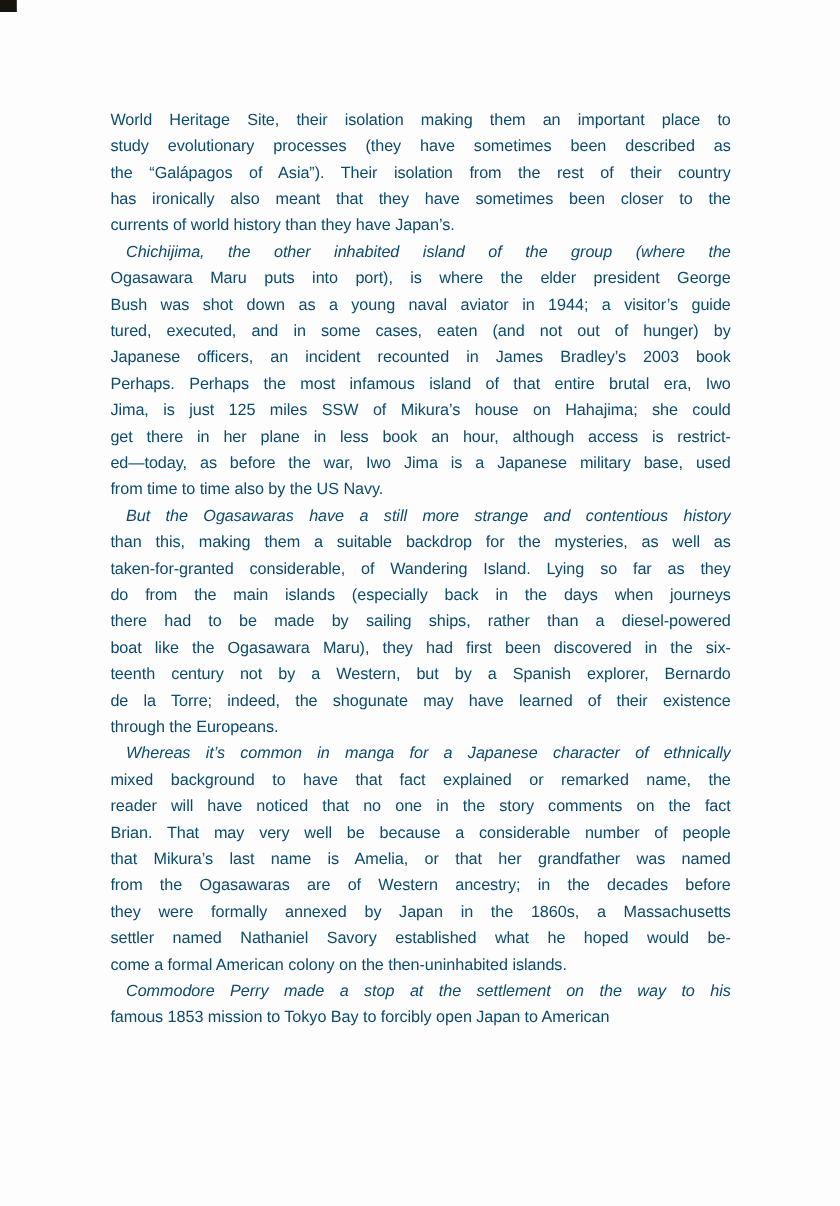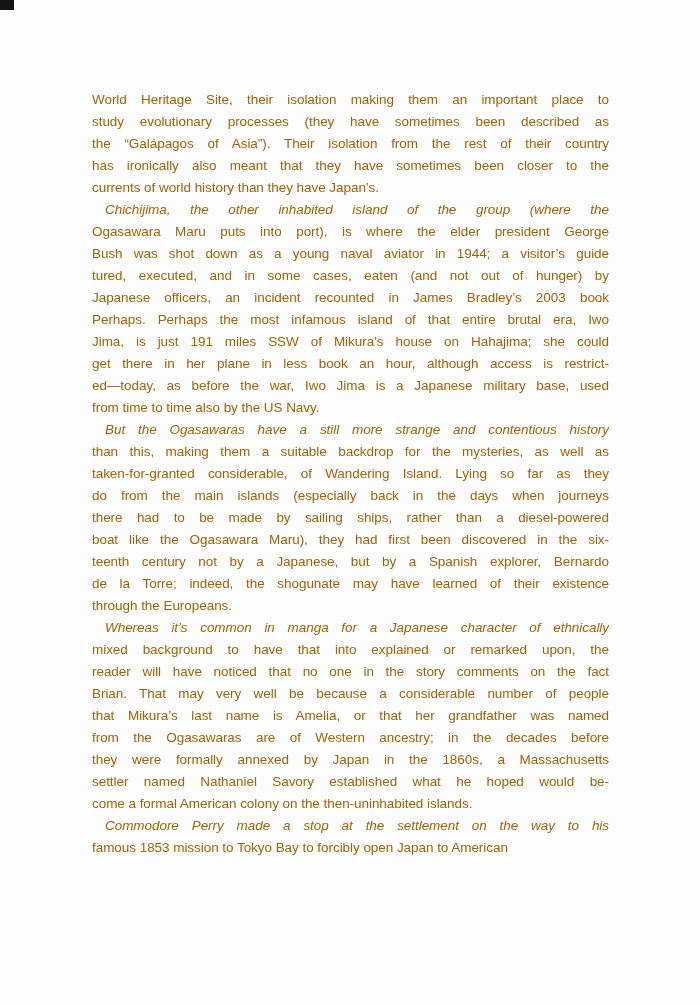--- a/index.html
+++ b/index.html
@@ -39,54 +39,54 @@
   }
   .line.last { text-align-last: left; }
   .line.indent { padding-left: 13px; font-style: italic; }
   .italic { }
 </style>
 </head>
 <body>
 
 <div class="page" style="background: rgb(253, 253, 253);">
   <div class="corner-mark" style="background: rgb(23, 19, 15);"></div>
-  <div class="page-text" style="color: #a16207;">
+  <div class="page-text" style="color: #0c4a6e;">
       <div class="paragraph">
         <div class="line"><span>World Heritage Site, their isolation making them an important place to</span></div>
         <div class="line"><span>study evolutionary processes (they have sometimes been described as</span></div>
         <div class="line"><span>the “Galápagos of Asia”). Their isolation from the rest of their country</span></div>
         <div class="line"><span>has ironically also meant that they have sometimes been closer to the</span></div>
         <div class="line last"><span>currents of world history than they have Japan’s.</span></div>
       </div>
       <div class="paragraph">
         <div class="line indent"><span>Chichijima, the other inhabited island of the group (where the</span></div>
         <div class="line"><span class="italic">Ogasawara Maru</span><span> puts into port), is where the elder president George</span></div>
         <div class="line"><span>Bush was shot down as a young naval aviator in 1944; a visitor’s guide</span></div>
         <div class="line"><span>tured, executed, and in some cases, eaten (and not out of hunger) by</span></div>
         <div class="line"><span>Japanese officers, an incident recounted in James Bradley’s 2003 book</span></div>
         <div class="line"><span class="italic">Perhaps.</span><span> Perhaps the most infamous island of that entire brutal era, Iwo</span></div>
-        <div class="line"><span>Jima, is just 191 miles SSW of Mikura’s house on Hahajima; she could</span></div>
+        <div class="line"><span>Jima, is just 125 miles SSW of Mikura’s house on Hahajima; she could</span></div>
         <div class="line"><span>get there in her plane in less book an hour, although access is restrict-</span></div>
         <div class="line"><span>ed—today, as before the war, Iwo Jima is a Japanese military base, used</span></div>
         <div class="line last"><span>from time to time also by the US Navy.</span></div>
       </div>
       <div class="paragraph">
         <div class="line indent"><span>But the Ogasawaras have a still more strange and contentious history</span></div>
         <div class="line"><span>than this, making them a suitable backdrop for the mysteries, as well as</span></div>
         <div class="line"><span>taken-for-granted considerable, of </span><span class="italic">Wandering Island.</span><span> Lying so far as they</span></div>
         <div class="line"><span>do from the main islands (especially back in the days when journeys</span></div>
         <div class="line"><span>there had to be made by sailing ships, rather than a diesel-powered</span></div>
         <div class="line"><span>boat like the </span><span class="italic">Ogasawara Maru</span><span>), they had first been discovered in the six-</span></div>
-        <div class="line"><span>teenth century not by a Japanese, but by a Spanish explorer, Bernardo</span></div>
+        <div class="line"><span>teenth century not by a Western, but by a Spanish explorer, Bernardo</span></div>
         <div class="line"><span>de la Torre; indeed, the shogunate may have learned of their existence</span></div>
         <div class="line last"><span>through the Europeans.</span></div>
       </div>
       <div class="paragraph">
         <div class="line indent"><span>Whereas it’s common in manga for a Japanese character of ethnically</span></div>
-        <div class="line"><span>mixed background to have that into explained or remarked upon, the</span></div>
+        <div class="line"><span>mixed background to have that fact explained or remarked name, the</span></div>
         <div class="line"><span>reader will have noticed that no one in the story comments on the fact</span></div>
         <div class="line"><span>Brian. That may very well be because a considerable number of people</span></div>
         <div class="line"><span>that Mikura’s last name is Amelia, or that her grandfather was named</span></div>
         <div class="line"><span>from the Ogasawaras are of Western ancestry; in the decades before</span></div>
         <div class="line"><span>they were formally annexed by Japan in the 1860s, a Massachusetts</span></div>
         <div class="line"><span>settler named Nathaniel Savory established what he hoped would be-</span></div>
         <div class="line last"><span>come a formal American colony on the then-uninhabited islands.</span></div>
       </div>
       <div class="paragraph">
         <div class="line indent"><span>Commodore Perry made a stop at the settlement on the way to his</span></div>

